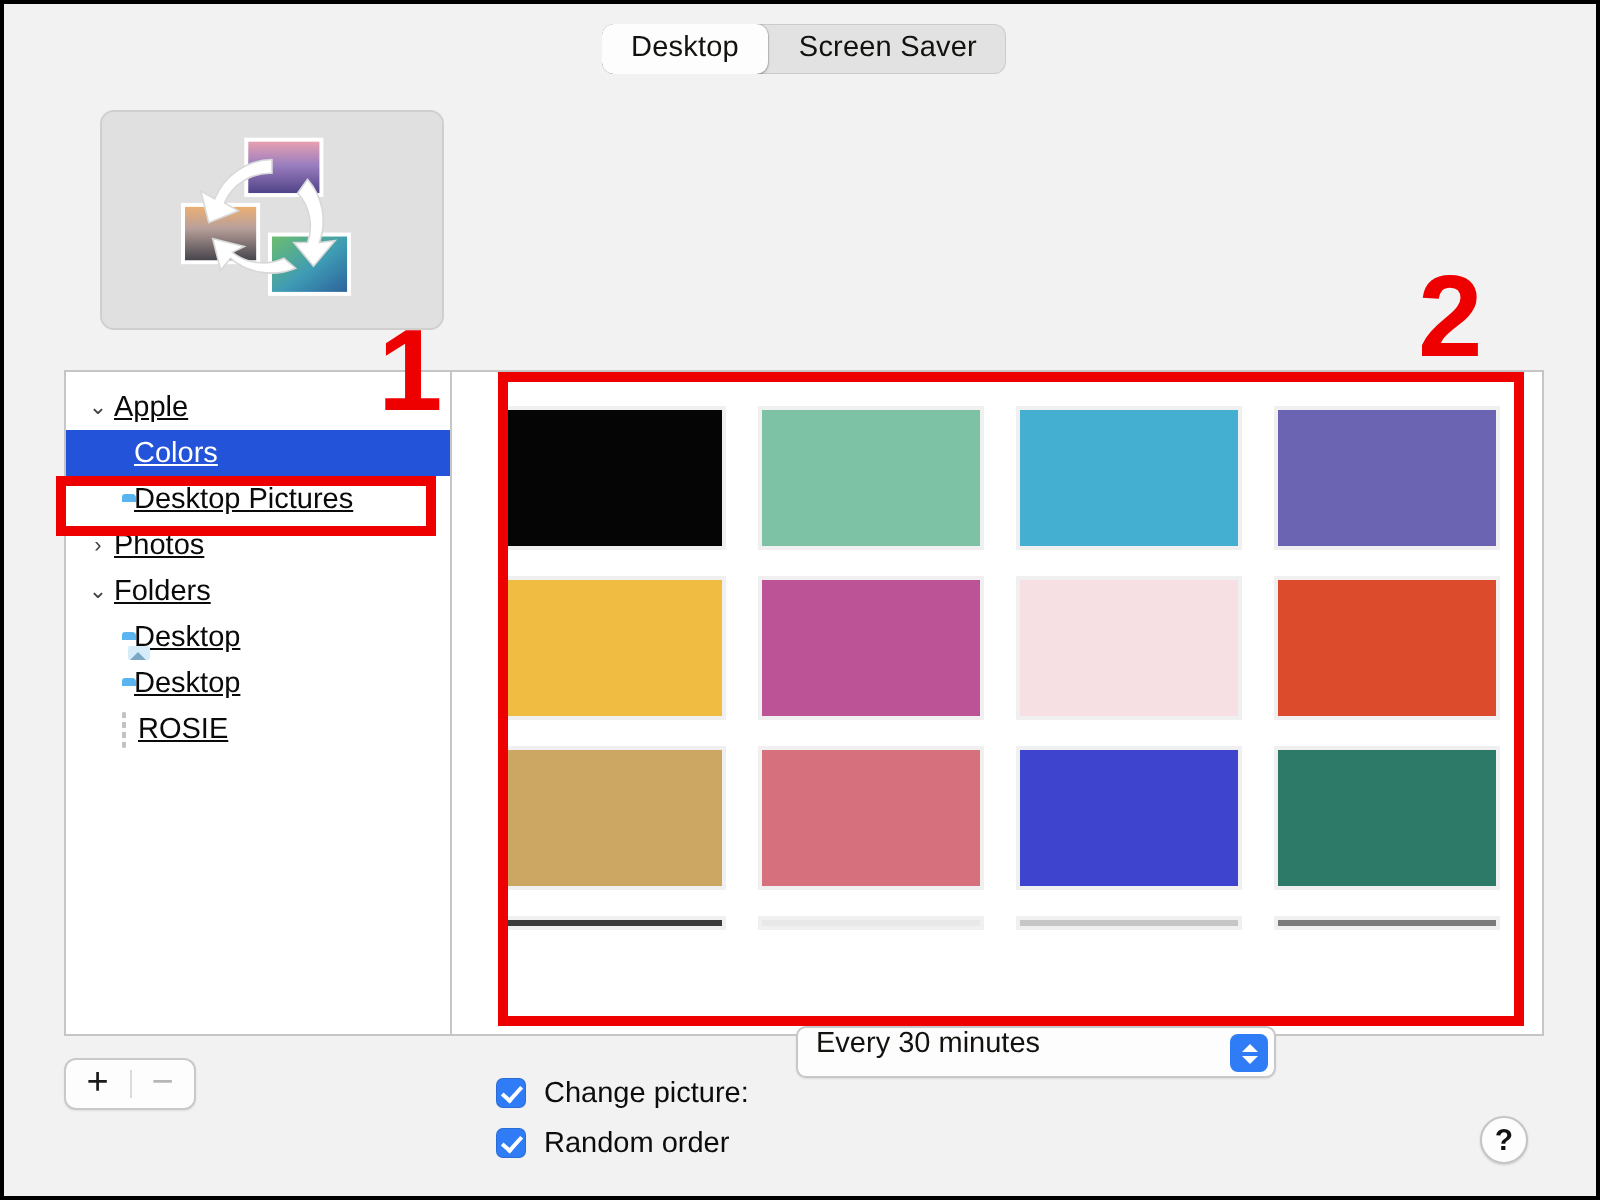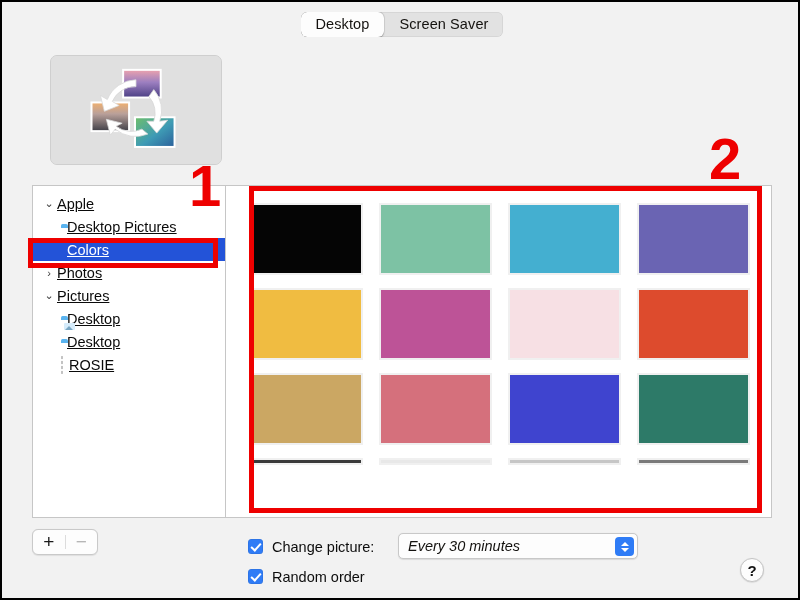--- a/index.html
+++ b/index.html
@@ -230,21 +230,21 @@
     justify-content: center;
     font-size: 19px;
     color: #1a1a1a;
     cursor: default;
   }
   .pm-btn.disabled { color: #b6b6b6; }
   .pm-sep { width: 1px; background: #dcdcdc; margin: 5px 0; }
 
   .opt-block { position: absolute; left: 246px; top: 532px; }
   .opt-row { display: flex; align-items: center; height: 25px; }
-  .opt-row + .opt-row { margin-top: 5px; }
+  .opt-row + .opt-row { }
   .checkbox {
     width: 15px; height: 15px;
     border-radius: 3.5px;
     background: #2f7cf6;
     box-shadow: inset 0 0 0 0.5px rgba(0,0,0,0.12);
     position: relative;
     flex: 0 0 15px;
     cursor: default;
   }
   .checkbox::after {
@@ -258,31 +258,30 @@
   }
   .opt-label {
     margin-left: 9px;
     font-size: 14.5px;
     color: #0d0d0d;
     white-space: nowrap;
   }
   .popup {
     position: absolute;
     left: 396px;
-    top: 531px;
+    top: 511px;
     width: 240px;
     height: 26px;
     background: #fdfdfd;
     border: 0.5px solid #c8c8c8;
     border-radius: 5px;
     box-shadow: 0 0.5px 1px rgba(0,0,0,0.10);
     display: flex;
-    align-items: center;
-    cursor: default;
-    font-style: italic;
+    align-items: flex-start;
+    cursor: default;
   }
   .popup-label {
     margin-left: 9px;
     font-size: 14.5px;
     color: #14120f;
     white-space: nowrap;
   }
   .popup-arrows {
     position: absolute;
     right: 3px; top: 3px;
@@ -392,38 +391,38 @@
   </div>
 
   <div class="sidebar">
     <div class="tree">
 
       <div class="row indent-1">
         <span class="twisty">⌄</span>
         <span class="lbl">Apple</span>
       </div>
 
+      <div class="row indent-2 selected" style="background: rgb(35, 83, 216);">
+        <span class="ico"><span class="wheel"></span></span>
+        <span class="lbl">Colors</span>
+      </div>
+
       <div class="row indent-2">
         <span class="ico"><span class="folder"></span></span>
         <span class="lbl">Desktop Pictures</span>
       </div>
 
-      <div class="row indent-2 selected" style="background: rgb(35, 83, 216);">
-        <span class="ico"><span class="wheel"></span></span>
-        <span class="lbl">Colors</span>
-      </div>
-
       <div class="row indent-1">
         <span class="twisty">›</span>
         <span class="lbl">Photos</span>
       </div>
 
       <div class="row indent-1">
         <span class="twisty">⌄</span>
-        <span class="lbl">Pictures</span>
+        <span class="lbl">Folders</span>
       </div>
 
       <div class="row indent-2">
         <span class="ico">
           <span class="folder pics-glyph"><span class="photo"></span></span>
         </span>
         <span class="lbl">Desktop</span>
       </div>
 
       <div class="row indent-2">

